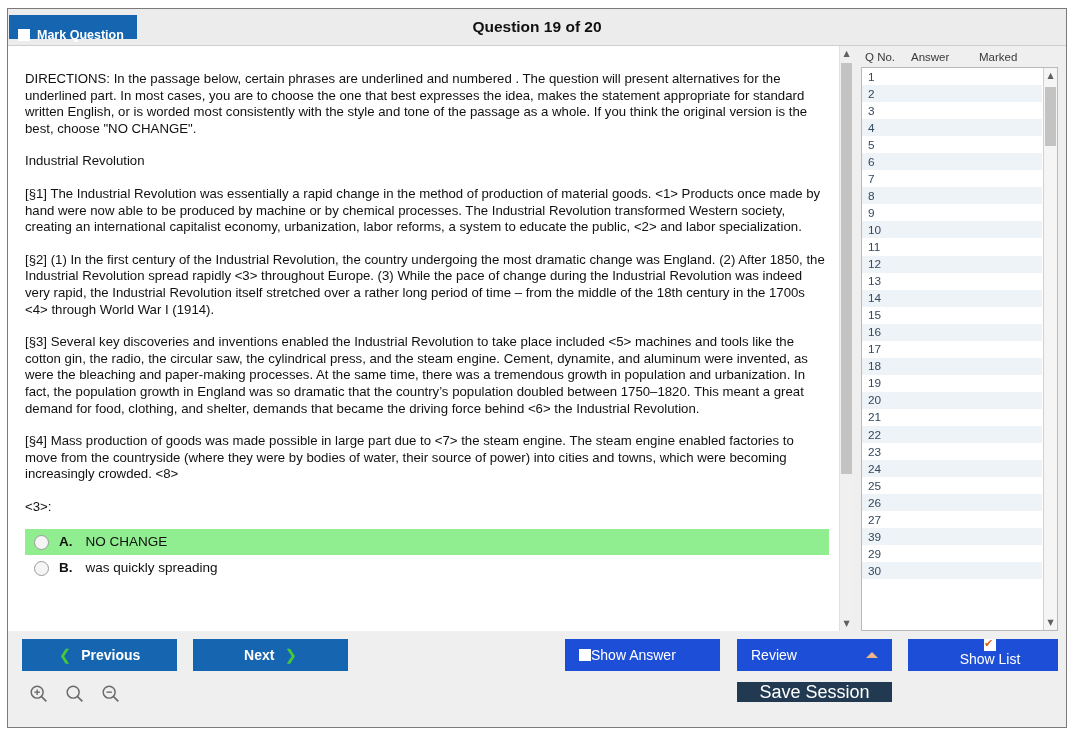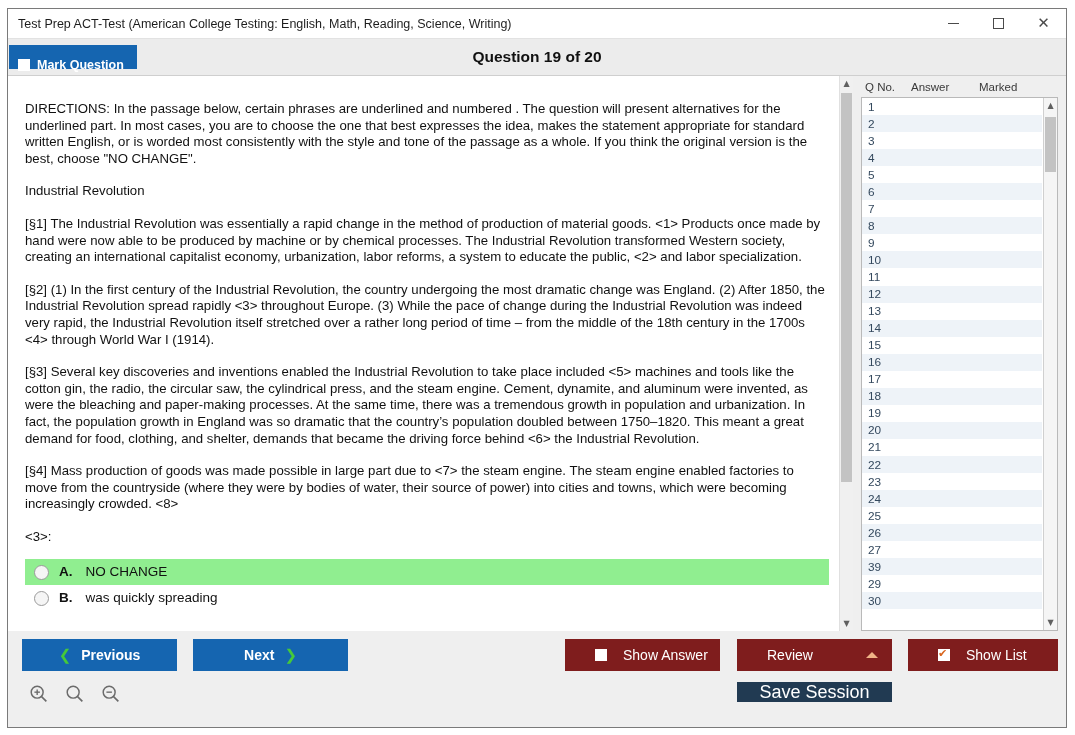--- a/index.html
+++ b/index.html
@@ -147,28 +147,28 @@
     position:absolute; top:8px; height:32px;
     background:#1565b0; color:#ffffff;
     font-size:14px; font-weight:bold;
     display:flex; align-items:center; justify-content:center; gap:10px;
   }
   .chev { color:#46c93a; font-size:15px; font-family:"DejaVu Sans", sans-serif; }
   #btn-prev { left:14px; width:155px; }
   #btn-next { left:185px; width:155px; }
   .btn-orange {
     position:absolute; top:8px; height:32px;
-    background:#7f1d1d; color:#ffffff;
+    background:#1d4ed8; color:#ffffff;
     font-size:14px;
-    display:flex; align-items:center; gap:16px;
-    padding-left:30px;
+    display:flex; align-items:center; gap:0;
+    padding-left:14px;
   }
   #btn-show-answer { left:557px; width:155px; }
   #btn-review { left:729px; width:155px; }
-  #btn-show-list { left:900px; width:150px; }
+  #btn-show-list { left:900px; width:150px;flex-direction:column; }
   .caret-up {
     margin-left:auto; margin-right:14px;
     width:0; height:0; border-left:6px solid transparent;
     border-right:6px solid transparent; border-bottom:6px solid #f0b487;
   }
   .btn-navy {
     position:absolute; top:51px; height:20px;
     background:#213a52; color:#ffffff; font-size:18px;
     display:flex; align-items:center; justify-content:center;
   }
@@ -178,34 +178,20 @@
     position:absolute; left:20px; top:52px;
     display:flex; gap:14px; align-items:center;
   }
   .mag { width:22px; height:22px; color:#6b6b6b; }
 </style>
 </head>
 <body>
 
 <div class="window">
 
-  <div class="titlebar">
-    <div class="titlebar-text">Test Prep ACT-Test (American College Testing: English, Math, Reading, Science, Writing)</div>
-    <div class="win-controls">
-      <div class="win-btn">
-        <span class="glyph-min"></span>
-      </div>
-      <div class="win-btn">
-        <span class="glyph-max"></span>
-      </div>
-      <div class="win-btn close">
-        <span class="glyph-close">✕</span>
-      </div>
-    </div>
-  </div>
 
   <div class="header">
     <div class="mark-btn">
       <span class="chk"></span>
       <span>Mark Question</span>
     </div>
     <div class="q-title">Question 19 of 20</div>
   </div>
 
   <div class="body-area">

